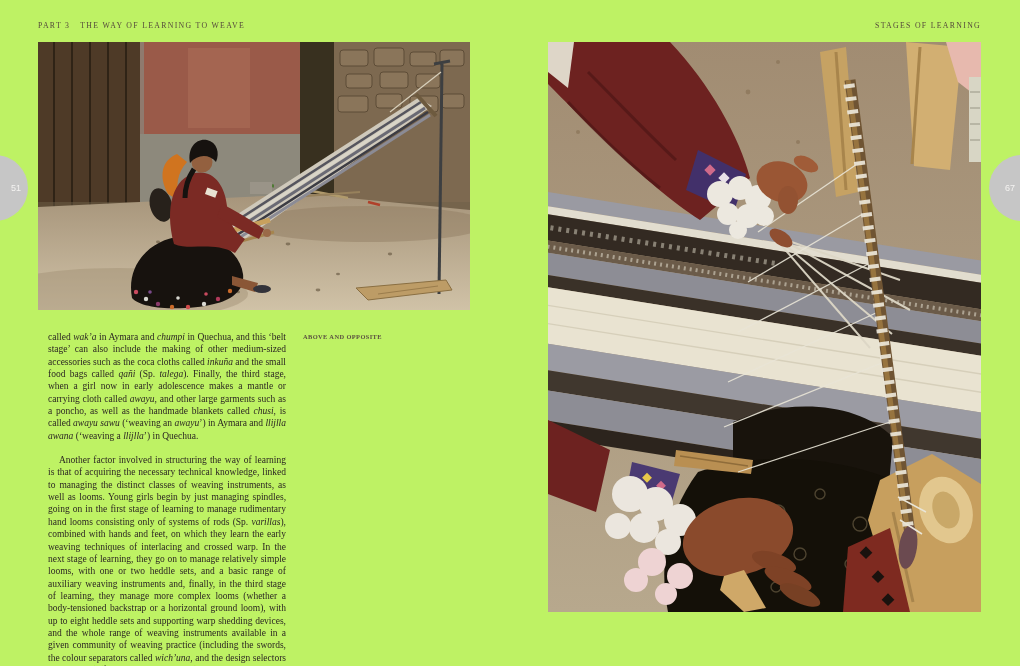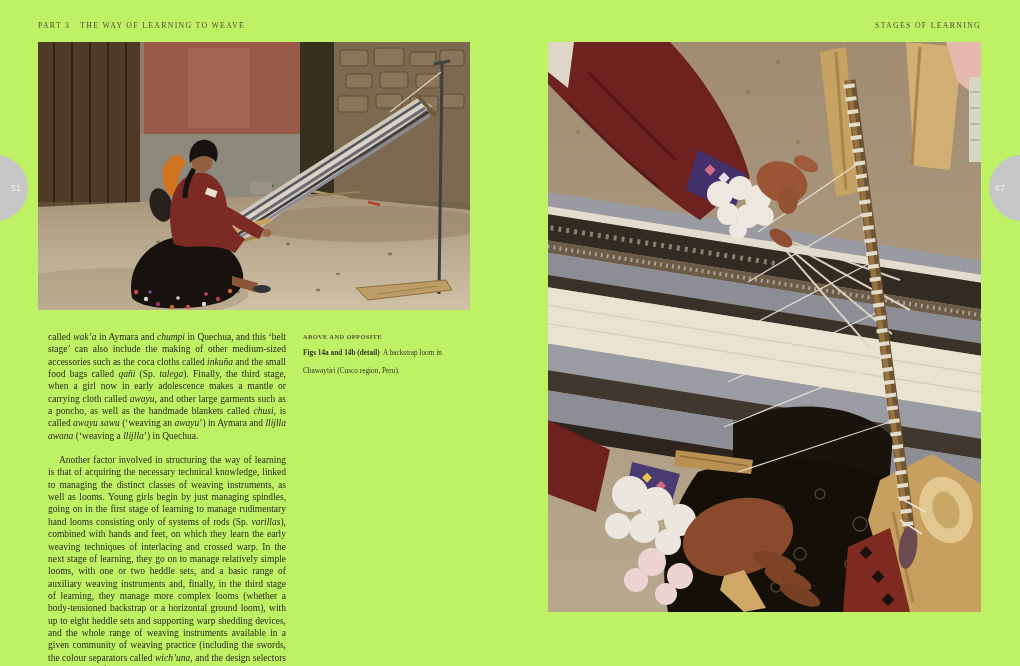--- a/index.html
+++ b/index.html
@@ -15,21 +15,21 @@
   #runhead-right{right:39px;}
 
   
   .page-tab{position:absolute;width:66px;height:66px;border-radius:50%;
             background:var(--tab-gray,#c6c6c6);top:155px;}
   #tab-left{left:-38px;}
   #tab-right{left:989px;}
   .page-tab .num{position:absolute;top:50%;transform:translateY(-50%);
                  color:#f4f3f1;font-size:9px;font-family:"Liberation Sans",sans-serif;}
   #tab-left .num{right:7px;}
-  #tab-right .num{left:6px;}
+  #tab-right .num{left:16px;}
 
   
   figure{margin:0;padding:0;position:absolute;overflow:hidden;}
   #figure-left{left:38px;top:42px;width:432px;height:268px;}
   #figure-right{left:548px;top:42px;width:433px;height:570px;}
   figure svg{display:block;width:100%;height:100%;}
 
   
   .caption{position:absolute;left:303px;top:333px;width:172px;color:#3a342c;}
   .caption .kicker{font-size:6.4px;font-weight:bold;letter-spacing:0.4px;
@@ -318,24 +318,20 @@
         <ellipse cx="226" cy="520" rx="23" ry="9" fill="#7e4226" transform="rotate(18 226 520)"></ellipse>
         <ellipse cx="240" cy="537" rx="25" ry="9" fill="#7e4226" transform="rotate(22 240 537)"></ellipse>
         <ellipse cx="252" cy="553" rx="22" ry="8" fill="#774024" transform="rotate(25 252 553)"></ellipse>
         <polygon points="176,534 196,528 218,566 196,570 172,548" fill="#cfa868"></polygon>
       </g>
     </svg>
   </figure>
 
   <div class="caption">
     <span class="kicker">ABOVE AND OPPOSITE</span>
-    <span class="body">
-      <span class="figlabel">Figs 14a and 14b (detail)</span>&nbsp;
-      <span>A backstrap loom in Chawaytiri (Cusco region, Peru).</span>
-    </span>
   </div>
 
   <div class="article">
       <p><span>called </span><i>wak’a</i><span> in Aymara and </span><i>chumpi</i><span> in Quechua, and this ‘belt stage’ can also include the making of other medium-sized accessories such as the coca cloths called </span><i>inkuña</i><span> and the small food bags called </span><i>qañi</i><span> (Sp. </span><i>talega</i><span>). Finally, the third stage, when a girl now in early adolescence makes a mantle or carrying cloth called </span><i>awayu</i><span>, and other large garments such as a poncho, as well as the handmade blankets called </span><i>chusi</i><span>, is called </span><i>awayu sawu</i><span> (‘weaving an </span><i>awayu</i><span>’) in Aymara and </span><i>llijlla awana</i><span> (‘weaving a </span><i>llijlla</i><span>’) in Quechua.</span></p>
       <p class="indent"><span>Another factor involved in structuring the way of learning is that of acquiring the necessary technical knowledge, linked to managing the distinct classes of weaving instruments, as well as looms. Young girls begin by just managing spindles, going on in the first stage of learning to manage rudimentary hand looms consisting only of systems of rods (Sp. </span><i>varillas</i><span>), combined with hands and feet, on which they learn the early weaving techniques of interlacing and crossed warp. In the next stage of learning, they go on to manage relatively simple looms, with one or two heddle sets, and a basic range of auxiliary weaving instruments and, finally, in the third stage of learning, they manage more complex looms (whether a body-tensioned backstrap or a horizontal ground loom), with up to eight heddle sets and supporting warp shedding devices, and the whole range of weaving instruments available in a given community of weaving practice (including the swords, the colour separators called </span><i>wich’una</i><span>, and the design selectors called </span><i>jaynu</i><span>) (figs 13, 14a, 14b and 15).</span></p>
     </div>
 
 </div>
 
 </body></html>

